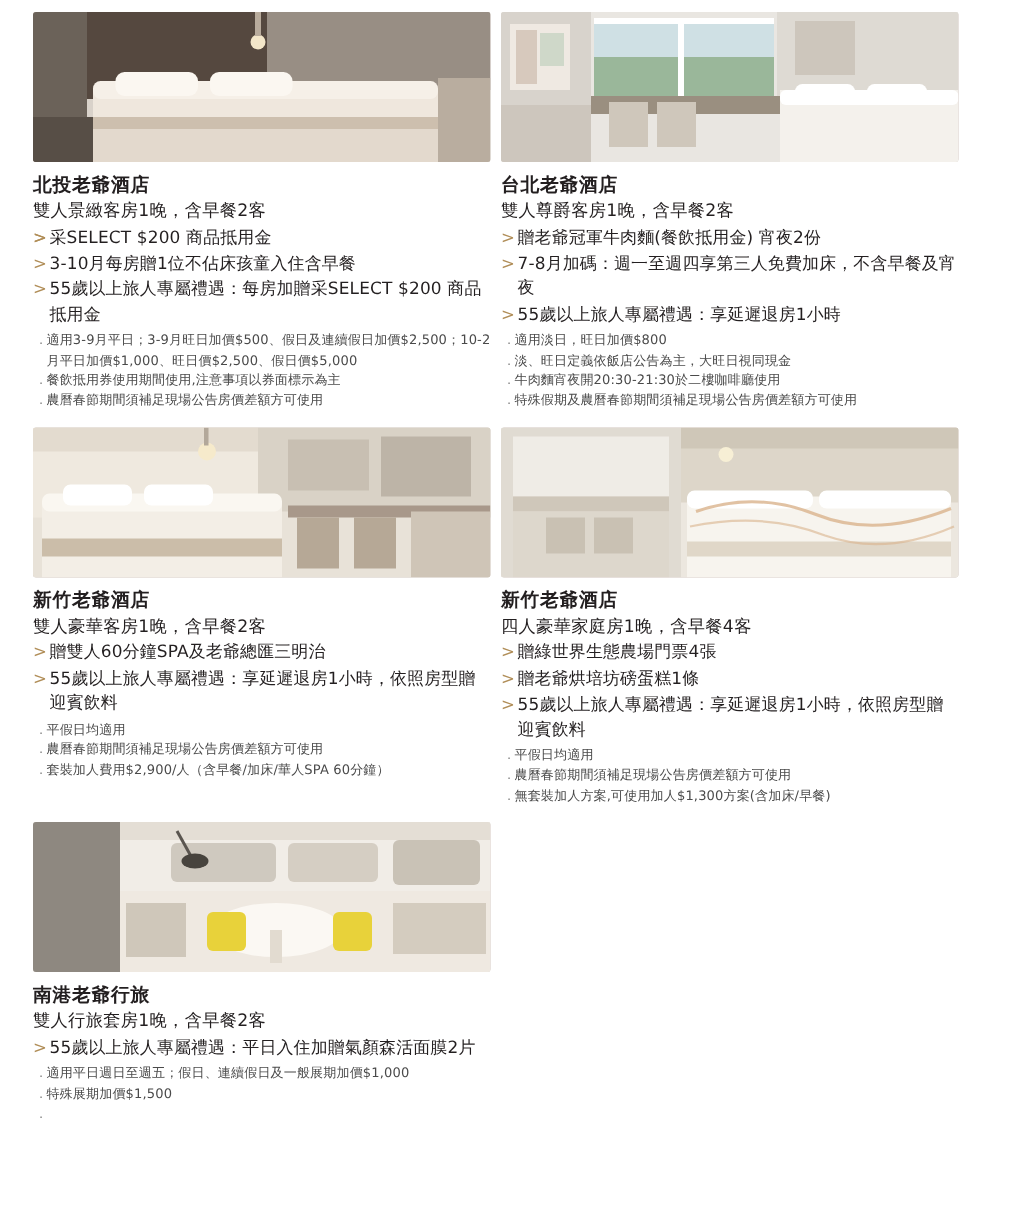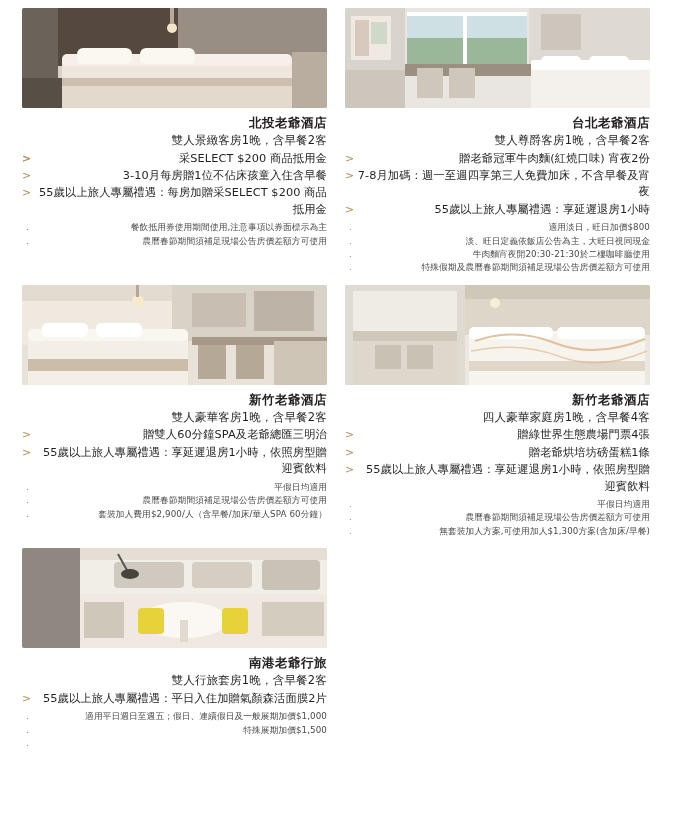--- a/index.html
+++ b/index.html
@@ -7,22 +7,21 @@
     width:680px;height:816px;
     font-family:"DejaVu Sans","Liberation Sans",sans-serif;
     color:#231f20;
     -webkit-font-smoothing:antialiased;
   }
   .page{position:relative;width:680px;height:816px;overflow:hidden;}
   .grid{
     display:flex;flex-wrap:wrap;
     padding:8px 22px 0 22px;
     box-sizing:border-box;
-    gap:0px 18px;
-    text-align:right;
+    gap:0px 7px;
   }
   .card{width:305px;box-sizing:border-box;margin-bottom:10px;}
   .photo{
     width:305px;height:100px;border-radius:2px;overflow:hidden;position:relative;
     background:#cfc6bd;
   }
   .photo svg{display:block;width:100%;height:100%;}
   .hotel-name{
     font-size:12.5px;font-weight:bold;letter-spacing:.5px;
     color:#231f20;margin:7px 0 3px 0;line-height:1.2;
@@ -78,21 +77,21 @@
       </div>
       <div class="hotel-name">北投老爺酒店</div>
       <div class="subtitle">雙人景緻客房1晚，含早餐2客</div>
       <ul class="perks">
         <li><span class="mk">&gt;</span></li>
         <li><span class="mk">&gt;</span><span>采SELECT $200 商品抵用金</span></li>
         <li><span class="mk">&gt;</span><span>3-10月每房贈1位不佔床孩童入住含早餐</span></li>
         <li><span class="mk">&gt;</span><span>55歲以上旅人專屬禮遇：每房加贈采SELECT $200 商品抵用金</span></li>
       </ul>
       <ul class="notes">
-        <li><span class="dot">．</span></li>
+        <li><span class="dot">．</span><span>適用3-9月平日；3-9月旺日加價$500、假日及連續假日加價$2,500；10-2月平日加價$1,000、旺日價$2,500、假日價$5,000</span></li>
         <li><span class="dot">．</span><span>餐飲抵用券使用期間使用,注意事項以券面標示為主</span></li>
         <li><span class="dot">．</span><span>農曆春節期間須補足現場公告房價差額方可使用</span></li>
       </ul>
     </div>
 
     <div class="card">
       <div class="photo">
         <svg viewBox="0 0 305 100" preserveAspectRatio="none">
           <rect x="0" y="0" width="305" height="100" fill="#e9e6e1"></rect>
           <rect x="0" y="0" width="60" height="100" fill="#d8d3cc"></rect>
@@ -112,21 +111,21 @@
           <rect x="186" y="52" width="119" height="48" fill="#f4f1ec"></rect>
           <rect x="186" y="52" width="119" height="10" rx="4" fill="#ffffff"></rect>
           <rect x="196" y="48" width="40" height="12" rx="5" fill="#ffffff"></rect>
           <rect x="244" y="48" width="40" height="12" rx="5" fill="#ffffff"></rect>
           <rect x="0" y="62" width="60" height="38" fill="#cdc6bd"></rect>
         </svg>
       </div>
       <div class="hotel-name">台北老爺酒店</div>
       <div class="subtitle">雙人尊爵客房1晚，含早餐2客</div>
       <ul class="perks">
-        <li><span class="mk">&gt;</span><span>贈老爺冠軍牛肉麵(紅燒口味) 宵夜2份</span></li>
+        <li><span class="mk">&gt;</span><span>贈老爺冠軍牛肉麵(餐飲抵用金) 宵夜2份</span></li>
         <li><span class="mk">&gt;</span><span>7-8月加碼：週一至週四享第三人免費加床，不含早餐及宵夜</span></li>
         <li><span class="mk">&gt;</span><span>55歲以上旅人專屬禮遇：享延遲退房1小時</span></li>
       </ul>
       <ul class="notes">
         <li><span class="dot">．</span><span>適用淡日，旺日加價$800</span></li>
         <li><span class="dot">．</span><span>淡、旺日定義依飯店公告為主，大旺日視同現金</span></li>
         <li><span class="dot">．</span><span>牛肉麵宵夜開20:30-21:30於二樓咖啡廳使用</span></li>
         <li><span class="dot">．</span><span>特殊假期及農曆春節期間須補足現場公告房價差額方可使用</span></li>
       </ul>
     </div>

